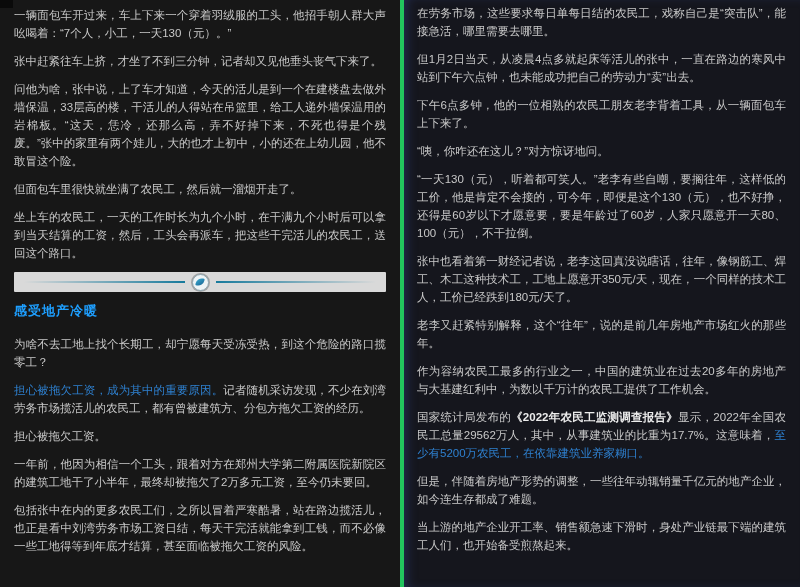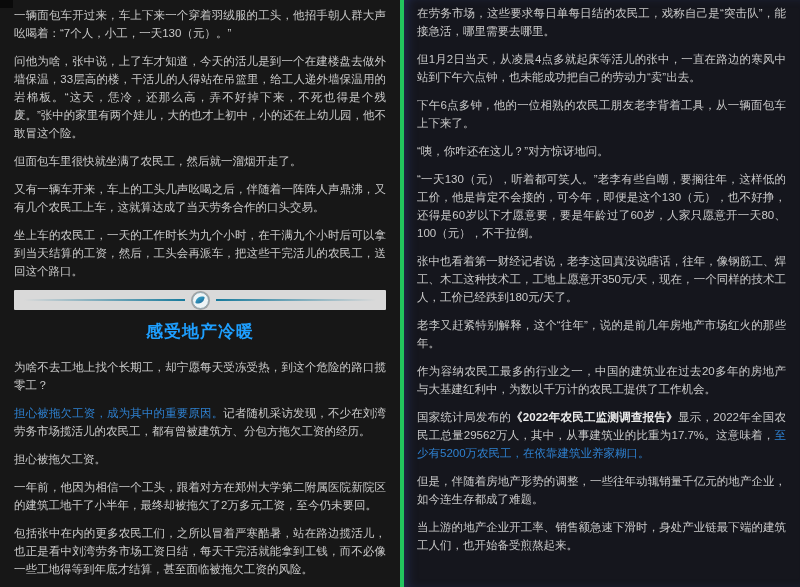--- a/index.html
+++ b/index.html
@@ -45,34 +45,34 @@
     box-shadow:0 0 0 1px rgba(0,0,0,.25);
   }
   .leaf{
     width:8px;height:8px;
     background:linear-gradient(135deg,#3fb3d9,#155d8c);
     border-radius:80% 10% 80% 10%;
     transform:rotate(12deg);
   }
   .section-heading{
     color:var(--heading,#1e9fff);
-    font-size:17px;font-weight:bold;text-align:center;
+    font-size:13px;font-weight:bold;
     letter-spacing:1px;margin:10px 0 15px 0;
   }
 </style>
 </head>
 <body>
 
 <div class="page">
   <div class="corner-mark"></div>
   <div class="column left">
       <p class="article-paragraph"><span class="seg-n">一辆面包车开过来，车上下来一个穿着羽绒服的工头，他招手朝人群大声吆喝着：“7个人，小工，一天130（元）。”</span></p>
+      <p class="article-paragraph"><span class="seg-n">张中赶紧往车上挤，才坐了不到三分钟，记者却又见他垂头丧气下来了。</span></p>
       <p class="article-paragraph"><span class="seg-n">问他为啥，张中说，上了车才知道，今天的活儿是到一个在建楼盘去做外墙保温，33层高的楼，干活儿的人得站在吊篮里，给工人递外墙保温用的岩棉板。“这天，恁冷，还那么高，弄不好掉下来，不死也得是个残废。”张中的家里有两个娃儿，大的也才上初中，小的还在上幼儿园，他不敢冒这个险。</span></p>
       <p class="article-paragraph"><span class="seg-n">但面包车里很快就坐满了农民工，然后就一溜烟开走了。</span></p>
-      <p class="article-paragraph"><span class="seg-n">又有一辆车开来，车上的工头几声吆喝之后，伴随着一阵阵人声鼎沸，又有几个农民工上车，这就算达成了当天劳务合作的口头交易。</span></p>
       <p class="article-paragraph"><span class="seg-n">坐上车的农民工，一天的工作时长为九个小时，在干满九个小时后可以拿到当天结算的工资，然后，工头会再派车，把这些干完活儿的农民工，送回这个路口。</span></p>
       <div class="divider">
         <div class="dline left"></div>
         <div class="logo">
           <div class="leaf"></div>
         </div>
         <div class="dline right"></div>
       </div>
       <h2 class="section-heading">感受地产冷暖</h2>
       <p class="article-paragraph"><span class="seg-n">为啥不去工地上找个长期工，却宁愿每天受冻受热，到这个危险的路口揽零工？</span></p>

